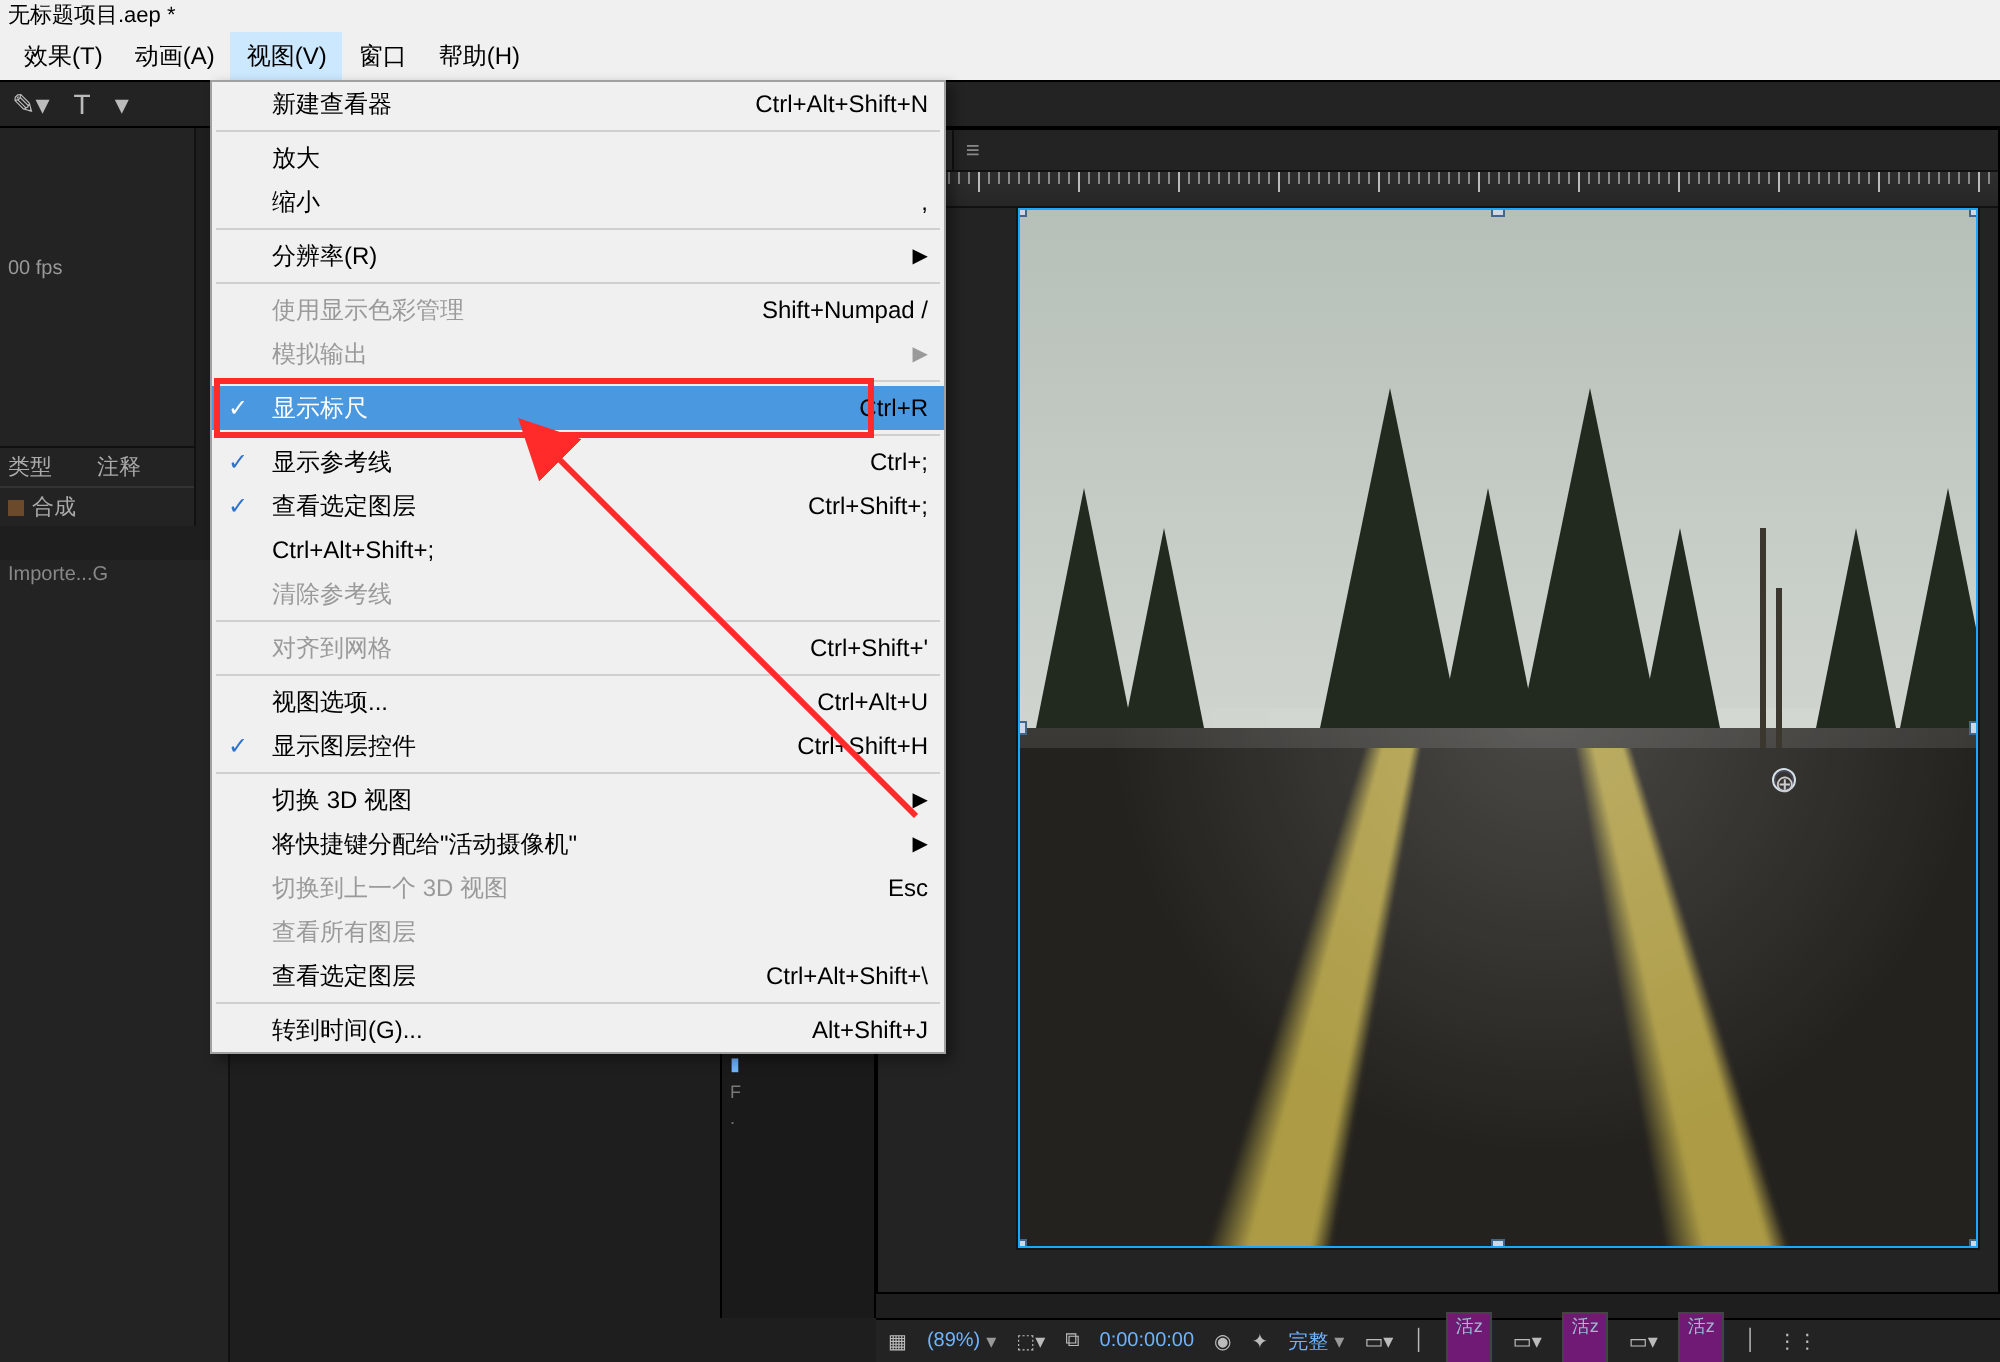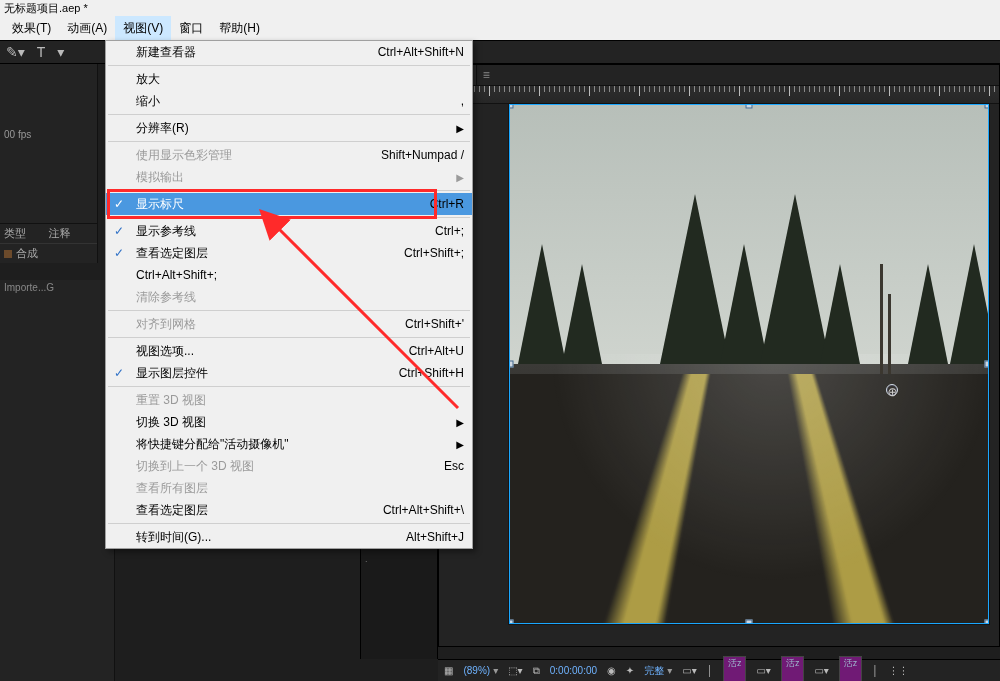--- a/index.html
+++ b/index.html
@@ -445,23 +445,20 @@
     <div class="dd-item">
       <span class="lbl">视图选项...</span>
       <span class="short">Ctrl+Alt+U</span>
     </div>
     <div class="dd-item">
       <span class="check">✓</span>
       <span class="lbl">显示图层控件</span>
       <span class="short">Ctrl+Shift+H</span>
     </div>
     <div class="sep"></div>
-    <div class="dd-item disabled">
-      <span class="lbl">重置 3D 视图</span>
-    </div>
     <div class="dd-item">
       <span class="lbl">切换 3D 视图</span>
       <span class="arrow">▶</span>
     </div>
     <div class="dd-item">
       <span class="lbl">将快捷键分配给"活动摄像机"</span>
       <span class="arrow">▶</span>
     </div>
     <div class="dd-item disabled">
       <span class="lbl">切换到上一个 3D 视图</span>

